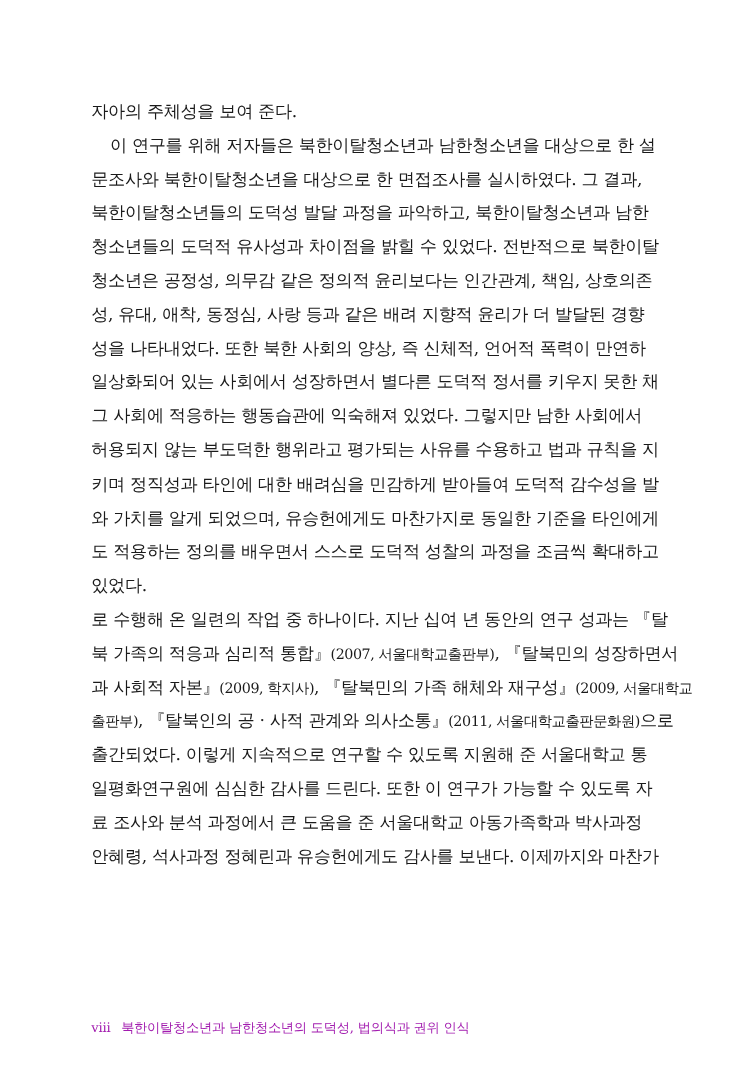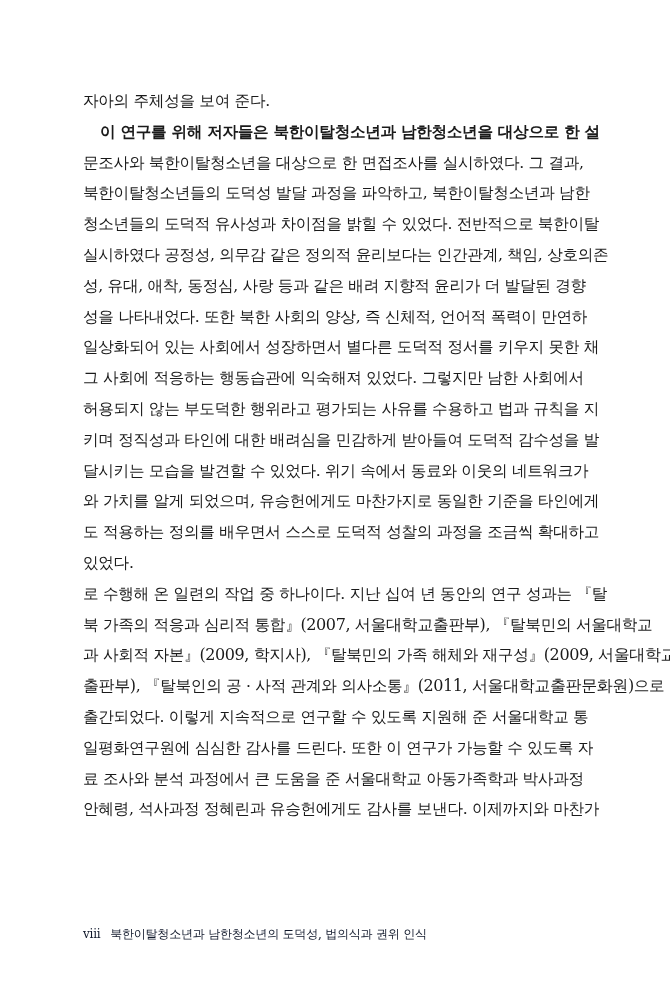--- a/index.html
+++ b/index.html
@@ -34,67 +34,65 @@
       white-space: nowrap;
       text-align: justify;
       text-align-last: justify;
       letter-spacing: -0.3px;
     }
     .line.last {
       text-align-last: left;
     }
     .line.indent {
       padding-left: 17px;
-      font-weight: bold;
     }
     .small {
-      font-size: 16px;
+      font-size: 13px;
       letter-spacing: -0.4px;
     }
     .footer {
       position: absolute;
       left: 83px;
       top: 924px;
       font-size: 12px;
       line-height: 20px;
-      color: #0f172a;
+      color: #a21caf;
       white-space: nowrap;
       letter-spacing: -0.2px;
     }
     .footer .folio {
       margin-right: 6px;
     }
   </style>
 </head>
 <body>
 
 <div class="page">
   <div class="body-text">
 
     <div class="line last">자아의 주체성을 보여 준다.</div>
 
     <div class="line indent">이 연구를 위해 저자들은 북한이탈청소년과 남한청소년을 대상으로 한 설</div>
     <div class="line">문조사와 북한이탈청소년을 대상으로 한 면접조사를 실시하였다. 그 결과,</div>
     <div class="line">북한이탈청소년들의 도덕성 발달 과정을 파악하고, 북한이탈청소년과 남한</div>
     <div class="line">청소년들의 도덕적 유사성과 차이점을 밝힐 수 있었다. 전반적으로 북한이탈</div>
-    <div class="line">실시하였다 공정성, 의무감 같은 정의적 윤리보다는 인간관계, 책임, 상호의존</div>
+    <div class="line">청소년은 공정성, 의무감 같은 정의적 윤리보다는 인간관계, 책임, 상호의존</div>
     <div class="line">성, 유대, 애착, 동정심, 사랑 등과 같은 배려 지향적 윤리가 더 발달된 경향</div>
     <div class="line">성을 나타내었다. 또한 북한 사회의 양상, 즉 신체적, 언어적 폭력이 만연하</div>
     <div class="line">일상화되어 있는 사회에서 성장하면서 별다른 도덕적 정서를 키우지 못한 채</div>
     <div class="line">그 사회에 적응하는 행동습관에 익숙해져 있었다. 그렇지만 남한 사회에서</div>
     <div class="line">허용되지 않는 부도덕한 행위라고 평가되는 사유를 수용하고 법과 규칙을 지</div>
     <div class="line">키며 정직성과 타인에 대한 배려심을 민감하게 받아들여 도덕적 감수성을 발</div>
-    <div class="line">달시키는 모습을 발견할 수 있었다. 위기 속에서 동료와 이웃의 네트워크가</div>
     <div class="line">와 가치를 알게 되었으며, 유승헌에게도 마찬가지로 동일한 기준을 타인에게</div>
     <div class="line">도 적용하는 정의를 배우면서 스스로 도덕적 성찰의 과정을 조금씩 확대하고</div>
     <div class="line last">있었다.</div>
 
     <div class="line">로 수행해 온 일련의 작업 중 하나이다. 지난 십여 년 동안의 연구 성과는 『탈</div>
 
-    <div class="line"><span>북 가족의 적응과 심리적 통합』</span><span class="small">(2007, 서울대학교출판부)</span><span>, 『탈북민의 서울대학교</span></div>
+    <div class="line"><span>북 가족의 적응과 심리적 통합』</span><span class="small">(2007, 서울대학교출판부)</span><span>, 『탈북민의 성장하면서</span></div>
 
     <div class="line"><span>과 사회적 자본』</span><span class="small">(2009, 학지사)</span><span>, 『탈북민의 가족 해체와 재구성』</span><span class="small">(2009, 서울대학교</span></div>
 
     <div class="line"><span class="small">출판부)</span><span>, 『탈북인의 공 · 사적 관계와 의사소통』</span><span class="small">(2011, 서울대학교출판문화원)</span><span>으로</span></div>
 
     <div class="line">출간되었다. 이렇게 지속적으로 연구할 수 있도록 지원해 준 서울대학교 통</div>
     <div class="line">일평화연구원에 심심한 감사를 드린다. 또한 이 연구가 가능할 수 있도록 자</div>
     <div class="line">료 조사와 분석 과정에서 큰 도움을 준 서울대학교 아동가족학과 박사과정</div>
     <div class="line">안혜령, 석사과정 정혜린과 유승헌에게도 감사를 보낸다. 이제까지와 마찬가</div>
   </div>

